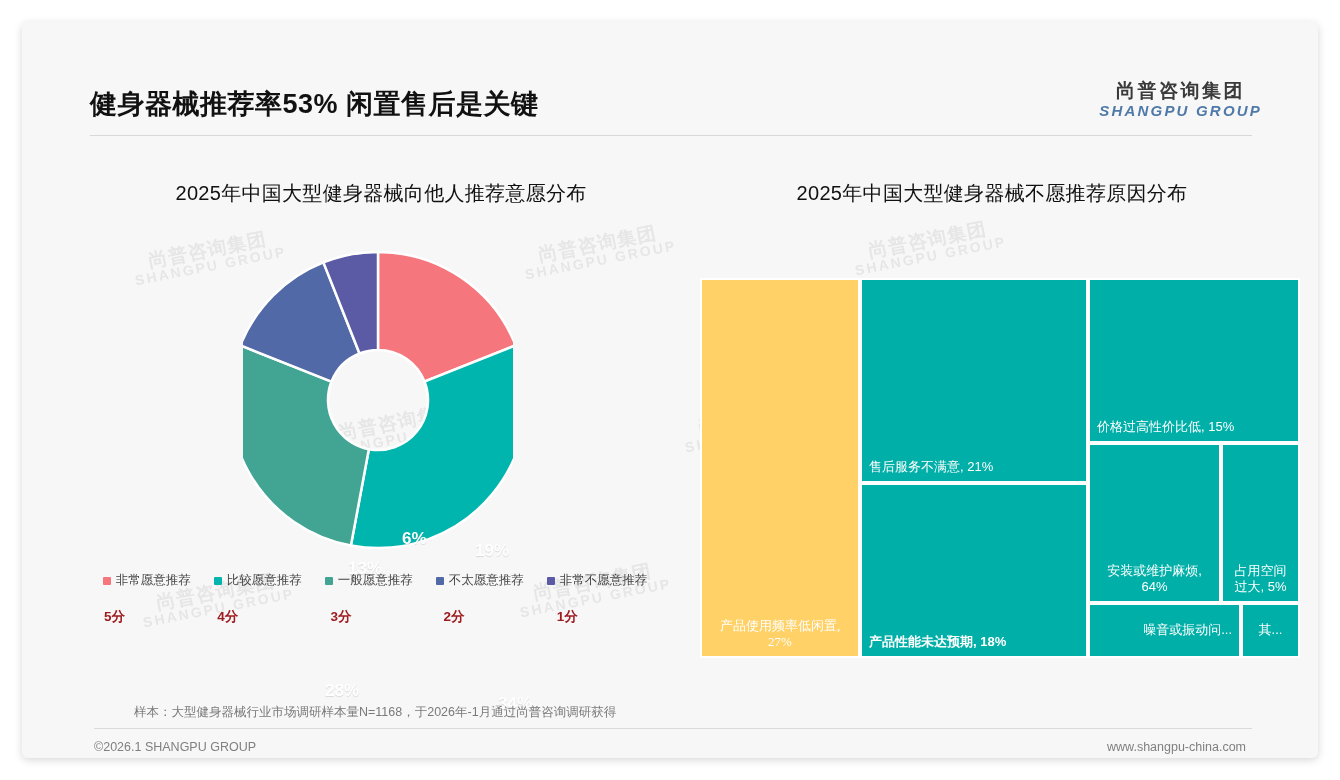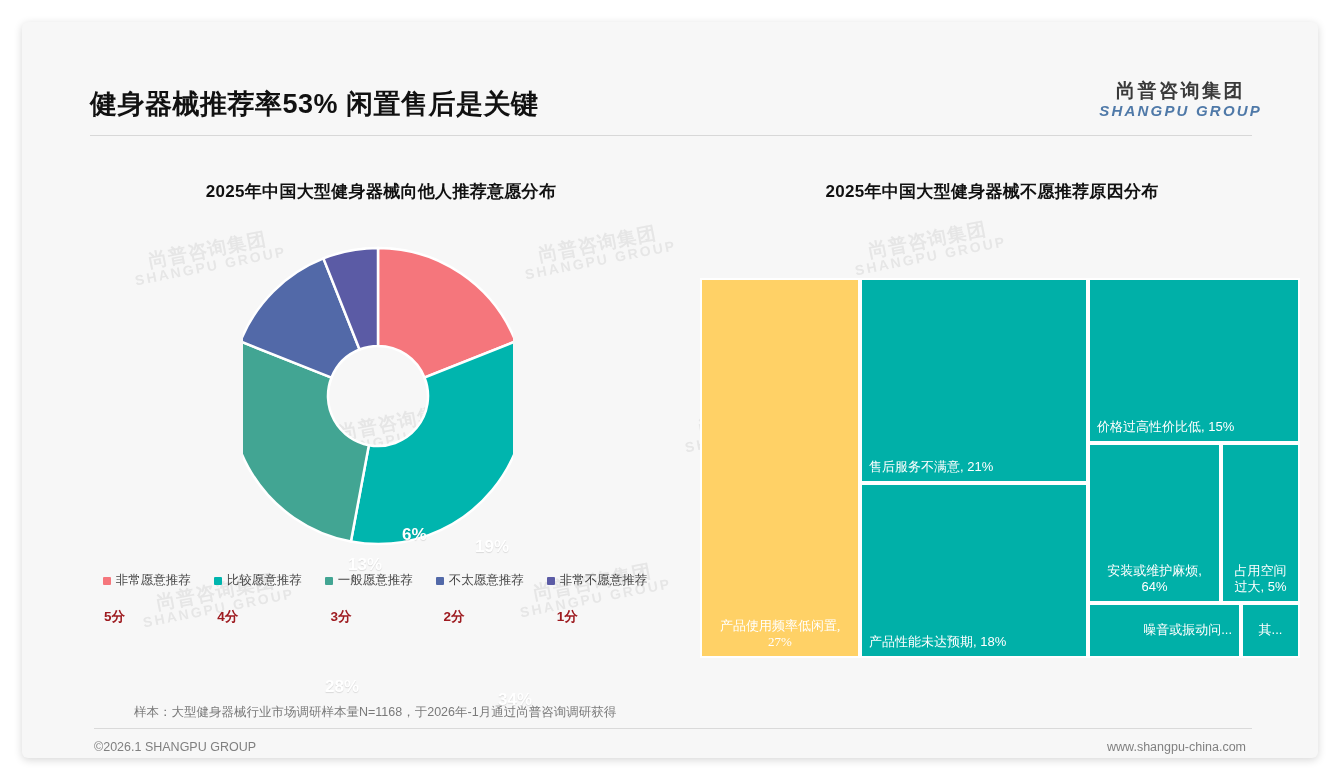--- a/index.html
+++ b/index.html
@@ -40,21 +40,21 @@
   .logo{position:absolute;right:56px;top:58px;text-align:center;z-index:5;}
   .logo .cn{font-size:19px;font-weight:700;color:#3a3a3a;letter-spacing:2.5px;display:block;line-height:1.15;}
   .logo .en{font-size:15px;font-weight:700;font-style:italic;color:#4f79a8;letter-spacing:2.2px;display:block;line-height:1.15;}
 
   
   .panel{position:absolute;z-index:3;}
   .panel-left{left:58px;top:158px;width:590px;height:520px;}
   .panel-right{left:670px;top:158px;width:600px;height:520px;}
 
   .chart-title{
-    font-size:17px;font-weight:700;color:#111;
+    font-size:20px;font-weight:400;color:#111;
     text-align:center;white-space:nowrap;letter-spacing:.3px;
   }
   .panel-left .chart-title{margin-left:12px;}
 
   
   .donut-wrap{position:relative;width:590px;height:330px;margin-top:24px;}
   .donut{position:absolute;left:163px;top:4px;}
 
   .dlabel{
     position:absolute;color:#fff;font-size:17px;font-weight:700;
@@ -219,21 +219,21 @@
 
       <div class="cell c-yellow" style="left:0px;top:0px;width:160px;height:380px;background:#FFD166;">
         <span style="bottom:6px;font-family:Liberation Serif, serif;">产品使用频率低闲置, 27%</span>
       </div>
 
       <div class="cell" style="left:160px;top:0px;width:228px;height:205px;background:#00B0A8;">
         <span style="bottom:6px;">售后服务不满意, 21%</span>
       </div>
 
       <div class="cell" style="left:160px;top:205px;width:228px;height:175px;background:#00B0A8;">
-        <span style="bottom:6px;">产品性能未达预期, 18%</span>
+        <span style="bottom:6px;font-weight:bold;">产品性能未达预期, 18%</span>
       </div>
 
       <div class="cell" style="left:388px;top:0px;width:212px;height:165px;background:#00B0A8;">
         <span style="bottom:6px;">价格过高性价比低, 15%</span>
       </div>
 
       <div class="cell ctr" style="left:388px;top:165px;width:133px;height:160px;background:#00B0A8;">
         <span style="bottom:6px;">安装或维护麻烦, 64%</span>
       </div>
 

